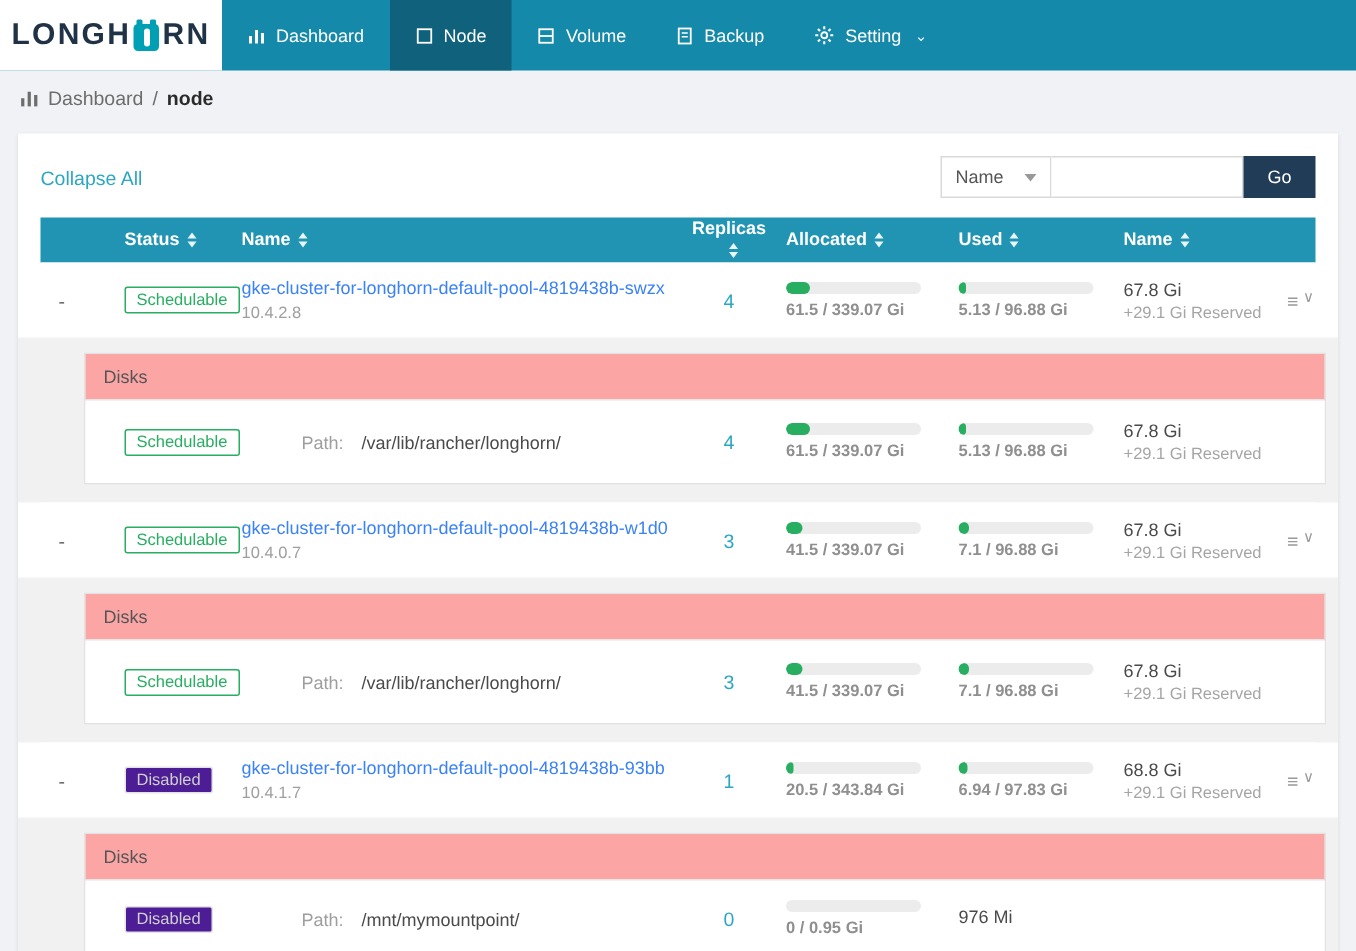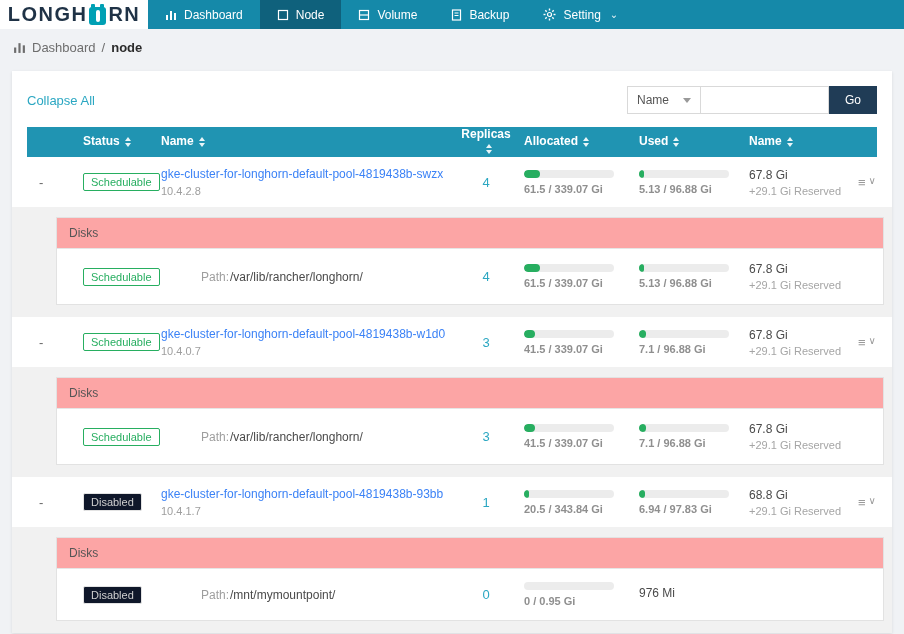--- a/index.html
+++ b/index.html
@@ -1,20 +1,20 @@
 <!DOCTYPE html>
 <html><head>
 <meta charset="utf-8">
 <style>
   * { margin:0; padding:0; box-sizing:border-box; }
   html,body { width:904px; height:634px; overflow:hidden; }
   body { font-family:"Liberation Sans", sans-serif; background:#f0f2f5; font-size:12px; color:#4a4a4a; }
 
   
-  .navbar { display:flex; height:29px; background:#1589a9; }
+  .navbar { display:flex; height:47px; background:#1589a9; }
   .logo { width:148px; background:#fff; display:flex; align-items:center; justify-content:center;
           font-weight:bold; font-size:20px; letter-spacing:1.5px; color:#1f3246; }
   .logo-icon { display:inline-block; position:relative; width:17px; height:18px; background:#00a0b4;
                border-radius:3px; margin:0 2px; top:1px; }
   .logo-icon::before, .logo-icon::after { content:""; position:absolute; top:-3px; width:4px; height:4px;
                background:#00a0b4; border-radius:1px; }
   .logo-icon::before { left:2px; } .logo-icon::after { right:2px; }
   .logo-slot { position:absolute; left:6.5px; top:3px; width:4px; height:12px; background:#fff; border-radius:2px; }
   .nav-items { display:flex; }
   .nav-item { display:flex; align-items:center; gap:7px; padding:0 17px; color:#fff; font-size:12px; cursor:pointer; }
@@ -52,21 +52,21 @@
   .sort i { width:0; height:0; border:3px solid transparent; display:block; }
   .sort .up { border-bottom:4px solid rgba(255,255,255,.9); margin-bottom:2px; }
   .sort .down { border-top:4px solid rgba(255,255,255,.9); }
 
   .node-row { display:grid; grid-template-columns:30px 92px 307px 60px 115px 110px 117px 1fr;
               align-items:center; padding:10px 0; background:#fff; }
   .cell-expand { padding-left:12px; color:#666; cursor:pointer; font-size:13px; }
   .badge { display:inline-block; margin-left:26px; font-size:11px; padding:2px 7px; border-radius:2px;
            background:#fff; white-space:nowrap; }
   .badge.green { color:#27ae60; border:1px solid #27ae60; }
-  .badge.gray  { color:#cfcfcf; border:1px solid #e3e3e3; background:#0f172a; }
+  .badge.gray  { color:#cfcfcf; border:1px solid #e3e3e3; background:#4c1d95; }
   .cell-name { padding-left:12px; }
   .node-name { font-size:12px; color:#3b82f6; }
   .node-ip { font-size:11px; color:#9e9e9e; margin-top:4px; }
   .cell-replicas { text-align:center; }
   .replica-link { color:#2ba7c2; font-size:13px; cursor:pointer; text-decoration:none; }
   .cell-bar { padding-left:8px;font-weight:bold; }
   .bar { width:90px; height:8px; background:#ececec; border-radius:4px; overflow:hidden; }
   .bar-fill { height:8px; background:#27ae60; border-radius:4px; width:0; }
   .bar-label { font-size:11px; color:#8f8f8f; margin-top:5px; }
   .cell-size { padding-left:8px; }
@@ -75,21 +75,21 @@
   .cell-menu { color:#9a9a9a; display:flex; align-items:center; gap:3px; cursor:pointer; font-size:13px; }
   .cell-menu .caret { font-size:10px; margin-top:-4px; }
 
   
   .disks-band { background:#f1f1f1; margin:0 -15px; padding:10px 8px 12px 44px; }
   .disks-box { background:#fff; border:1px solid #e2e2e2; }
   .disks-header { background:#fca5a5; border-bottom:1px solid #e6e6e6; padding:8px 12px; font-size:12px; color:#555; }
   .disk-row { display:grid; grid-template-columns:92px 307px 60px 115px 110px 1fr;
               align-items:center; padding:13px 0; background:#fff; }
   .disk-path { padding-left:52px; font-size:12px; }
-  .path-label { color:#9e9e9e; margin-right:1px; }
+  .path-label { color:#9e9e9e; margin-right:12px; }
   .path-value { color:#4a4a4a; }
 </style>
 </head>
 <body>
 
 <div class="navbar">
   <div class="logo">
     <span>LONGH</span>
     <span class="logo-icon">
         <span class="logo-slot"></span>

